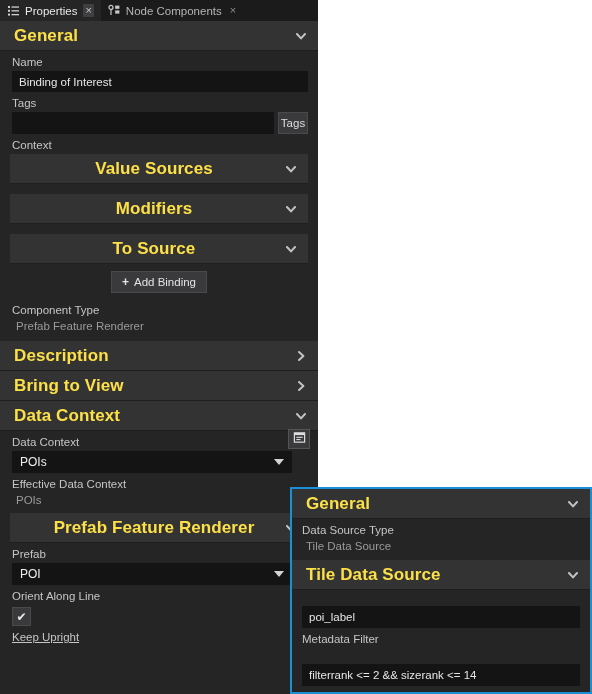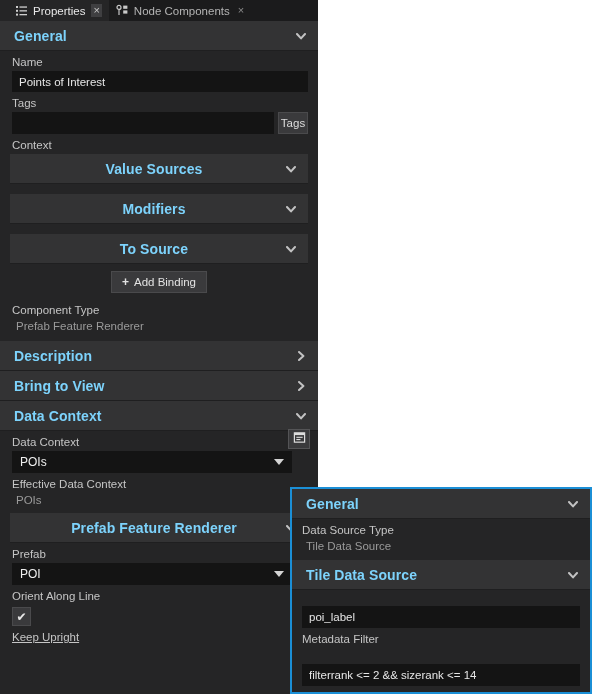--- a/index.html
+++ b/index.html
@@ -23,21 +23,21 @@
     left: 0; top: 0;
     width: 318px;
     height: 694px;
     background: #252526;
     overflow: hidden;
   }
 
   
   .tabstrip {
     position: absolute;
-    left: 8px; top: 0;
+    left: 0; top: 0;
     width: 318px;
     height: 21px;
     background: #1b1b1c;
     display: flex;
     align-items: stretch;
   }
   .tab {
     display: flex;
     align-items: center;
     gap: 5px;
@@ -75,23 +75,23 @@
   .sect {
     height: 30px;
     background: #333334;
     border-bottom: 1px solid #1f1f20;
     display: flex;
     align-items: center;
     padding: 0 10px 0 14px;
     cursor: default;
   }
   .sect-title {
-    font-size: 14px;
+    font-size: 17px;
     font-weight: bold;
-    color: #7dd3fc;
+    color: #fde047;
     flex: 1;
     letter-spacing: .1px;
   }
   .chev { width: 14px; height: 14px; flex: 0 0 auto; opacity: .85; }
 
   
   .sect.nested {
     margin: 0 10px 0 10px;
     border-bottom: 1px solid #1f1f20;
     padding-left: 14px;
@@ -271,21 +271,21 @@
       <div class="sect">
         <span class="sect-title">General</span>
         <span class="chev">
           <svg viewBox="0 0 14 14" width="14" height="14">
               <path d="M3 5 L7 9.4 L11 5" fill="none" stroke="#dcdcdc" stroke-width="2" stroke-linecap="round" stroke-linejoin="round"></path>
             </svg>
         </span>
       </div>
 
       <div class="label">Name</div>
-      <div class="field">Points of Interest</div>
+      <div class="field">Binding of Interest</div>
 
       <div class="label">Tags</div>
       <div class="tags-row">
         <div class="tags-input"></div>
         <div class="tags-btn">Tags</div>
       </div>
 
       <div class="label">Context</div>
 
       <div class="nest-wrap">

